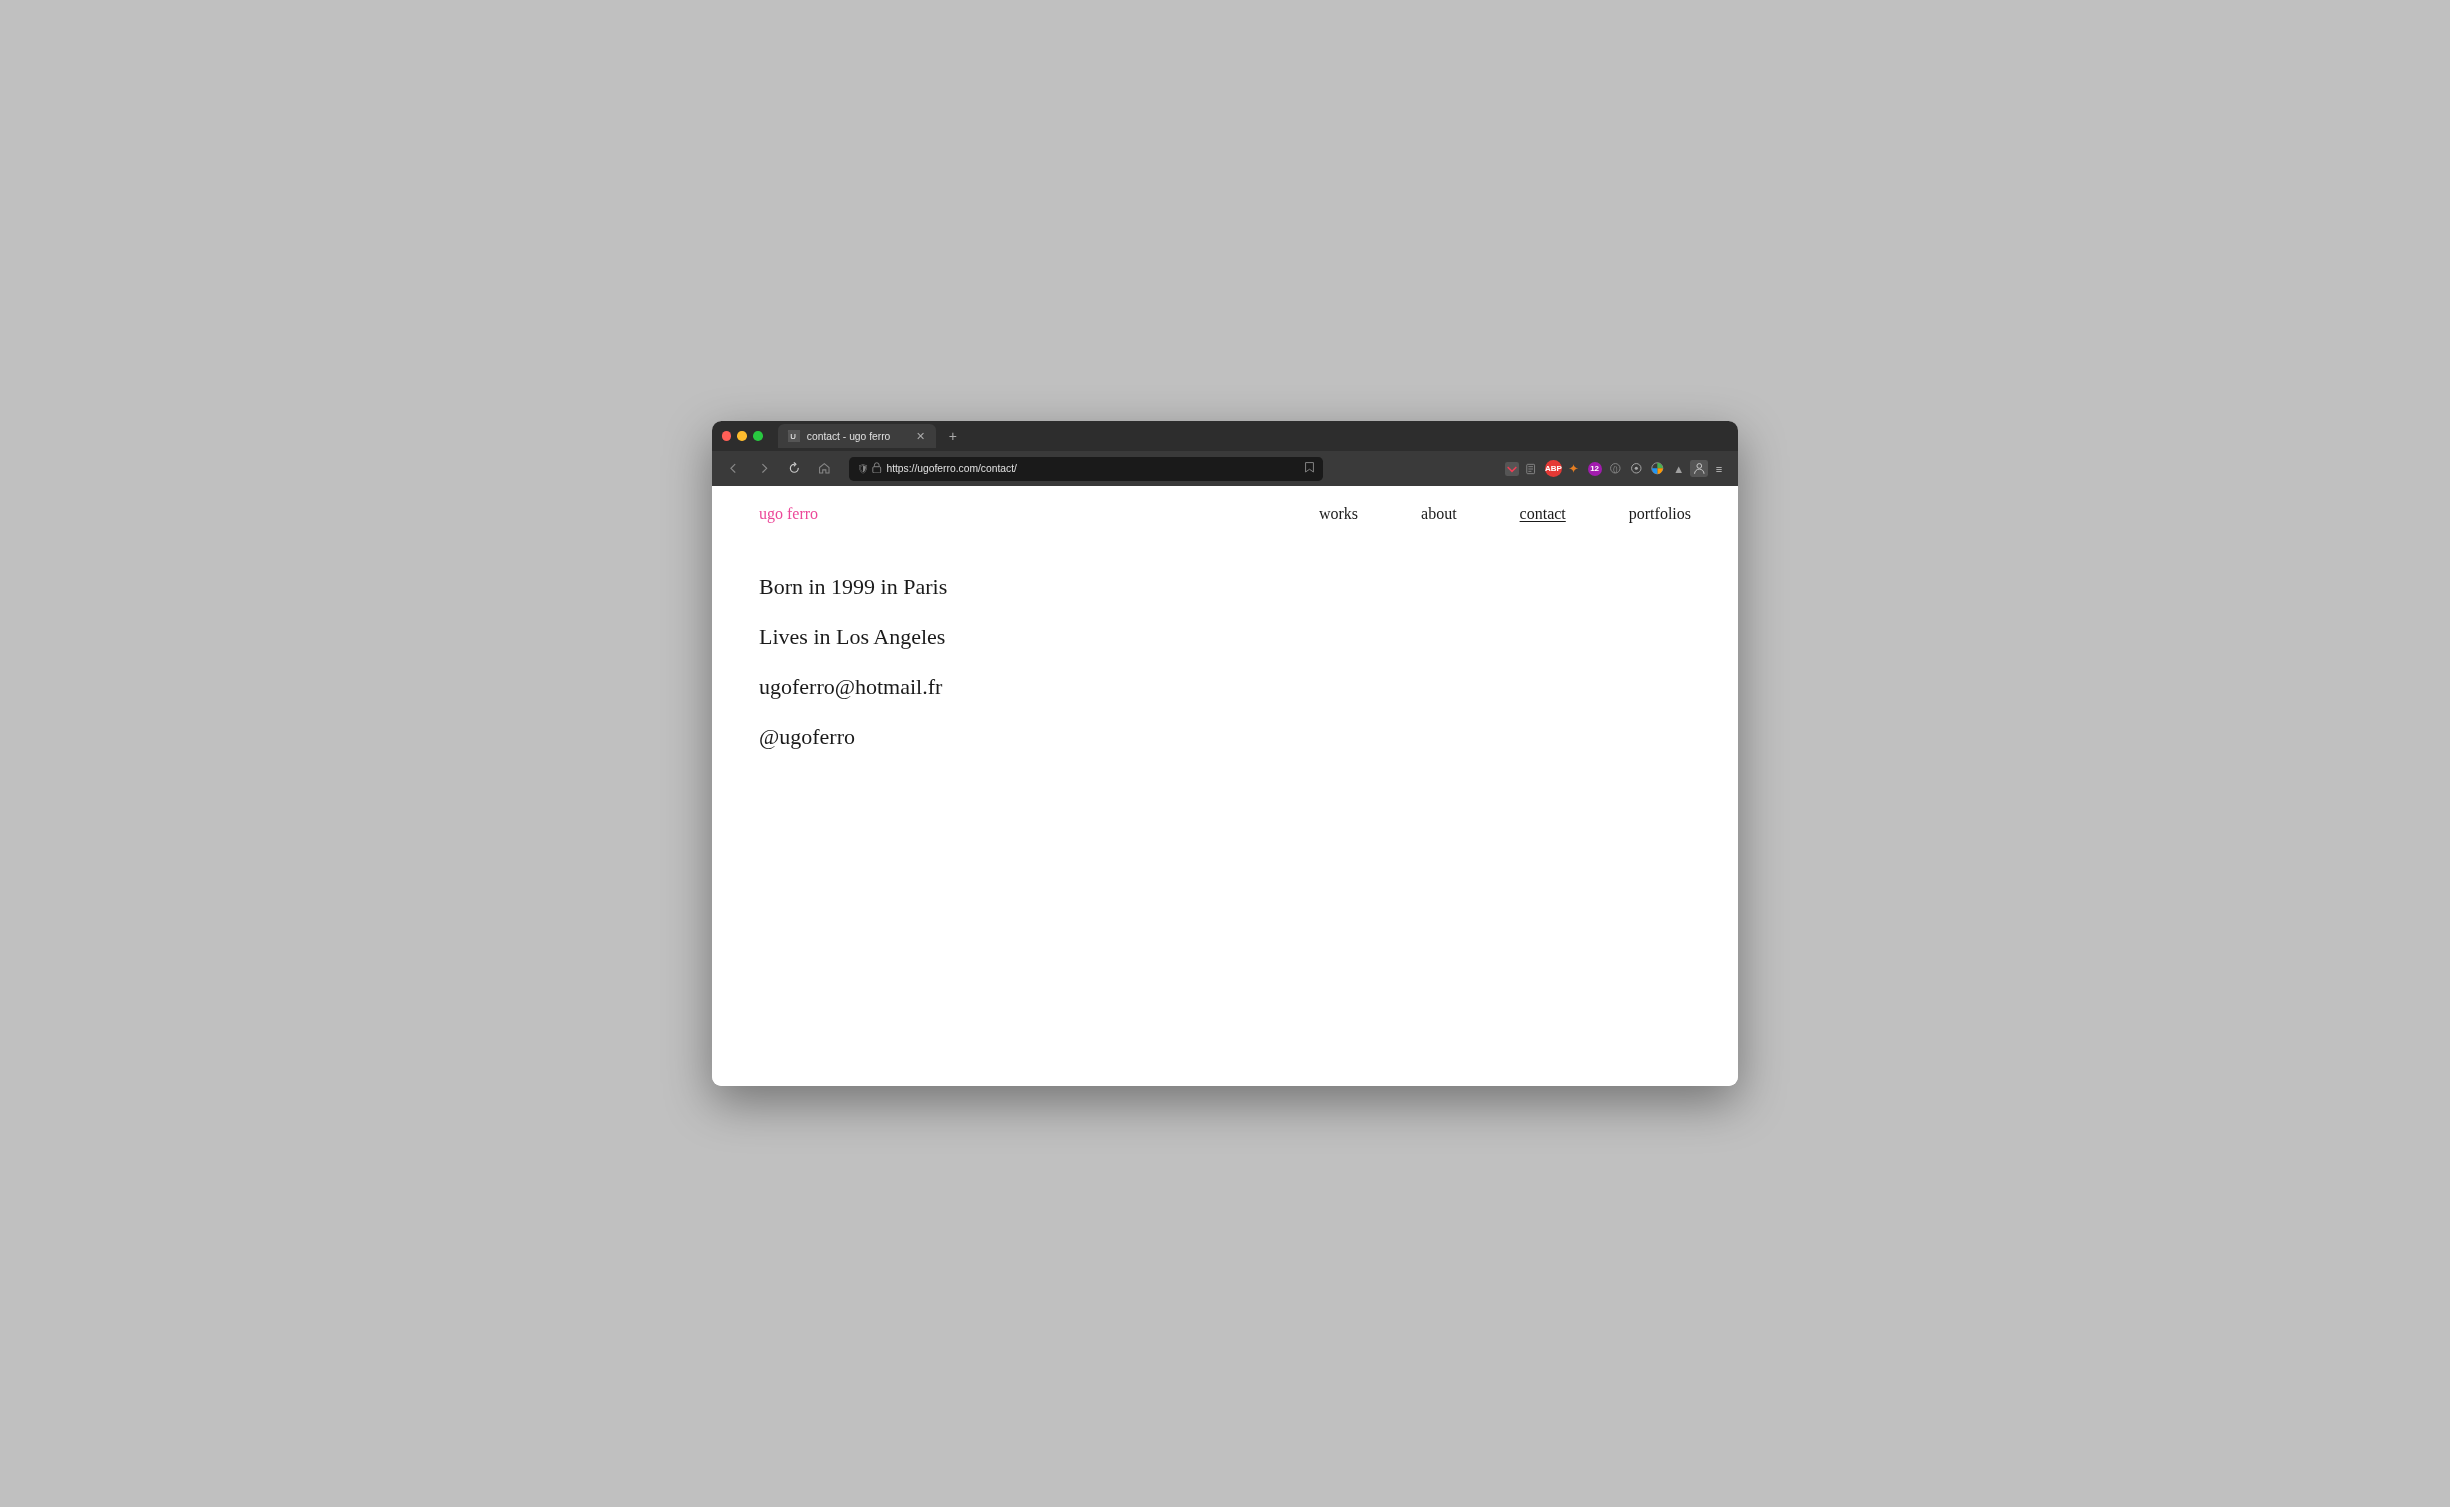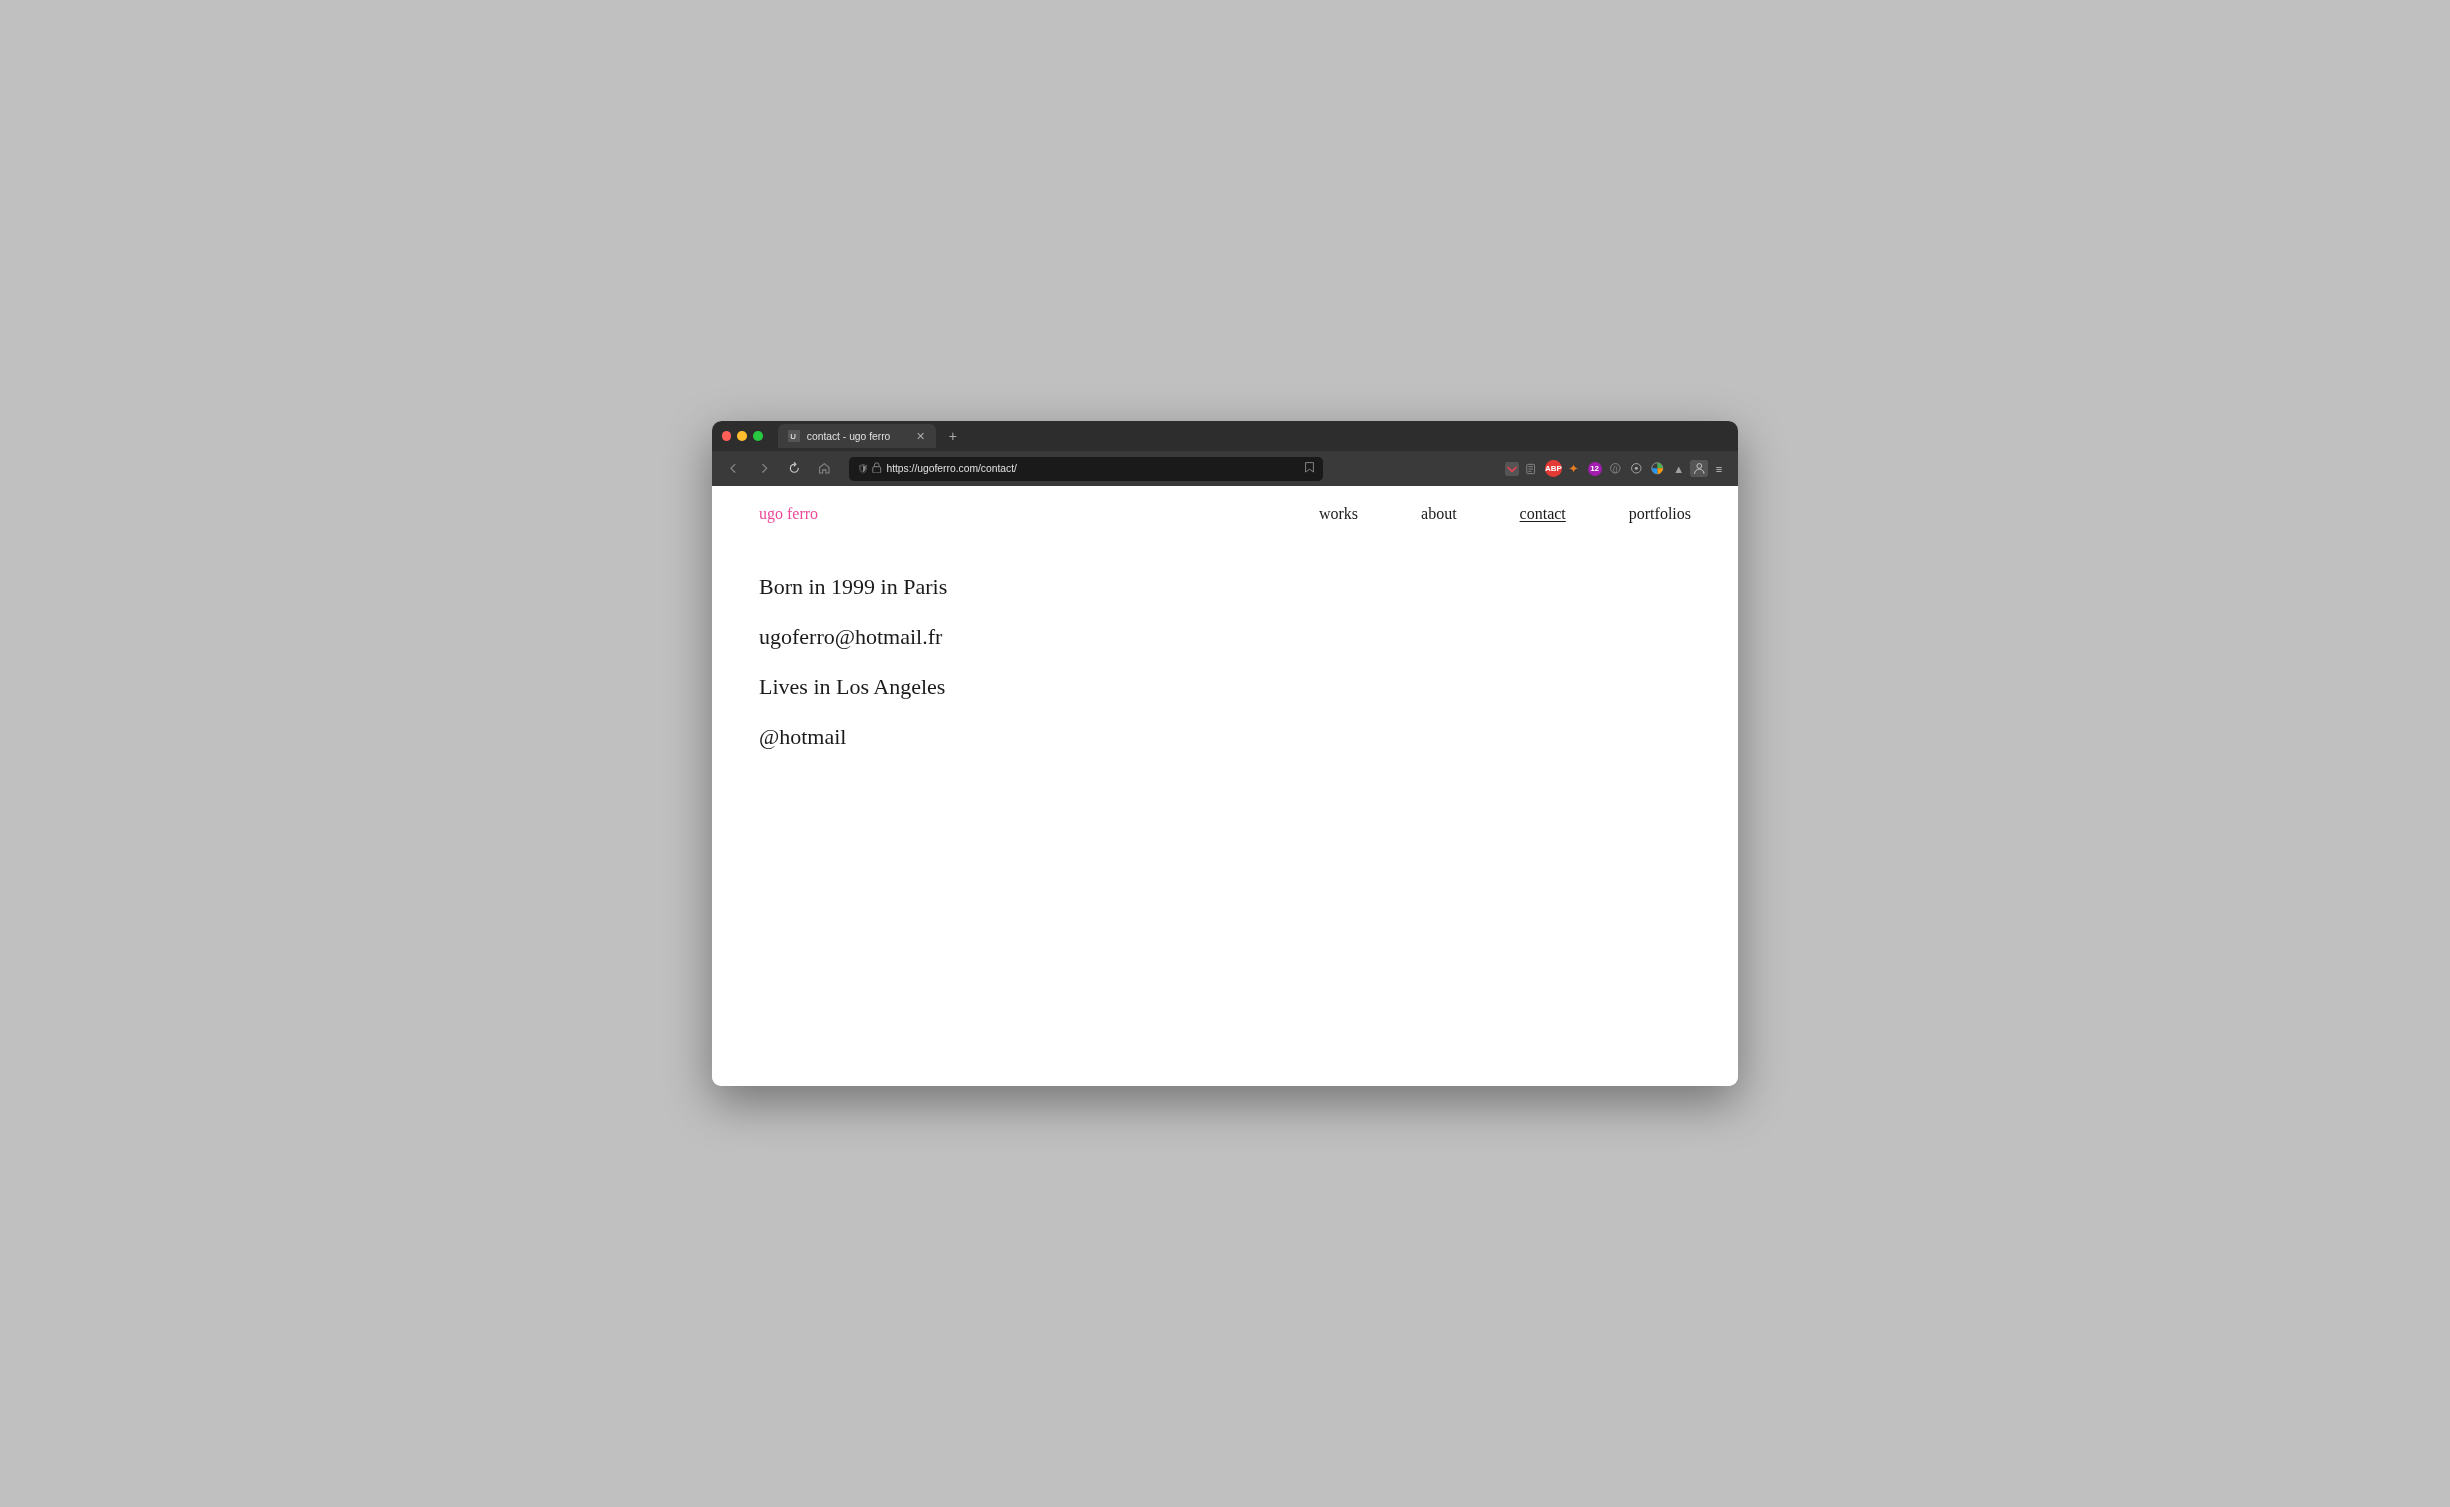--- a/index.html
+++ b/index.html
@@ -432,24 +432,24 @@
           <a href="#" class="active">contact</a>
         </li>
         <li>
           <a href="#">portfolios</a>
         </li>
       </ul>
     </nav>
 
     <main class="main-content">
       <p class="contact-line">Born in 1999 in Paris</p>
+      <p class="contact-line">Lives in Los Angeles</p>
       <p class="contact-line">
         <a href="#" class="contact-link">ugoferro@hotmail.fr</a>
       </p>
-      <p class="contact-line">Lives in Los Angeles</p>
       <p class="contact-line">
-        <a href="#" class="contact-link">@hotmail</a>
+        <a href="#" class="contact-link">@ugoferro</a>
       </p>
     </main>
 
   </div>
 </div>
 
 
 </body></html>

